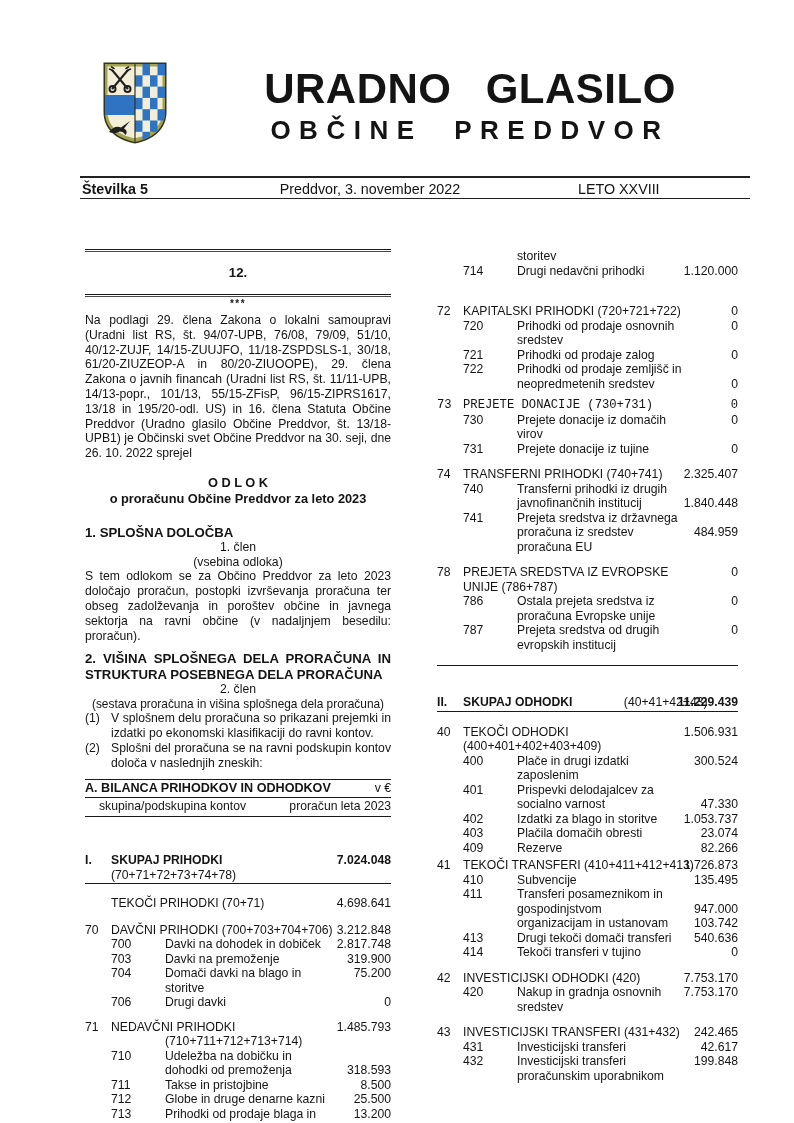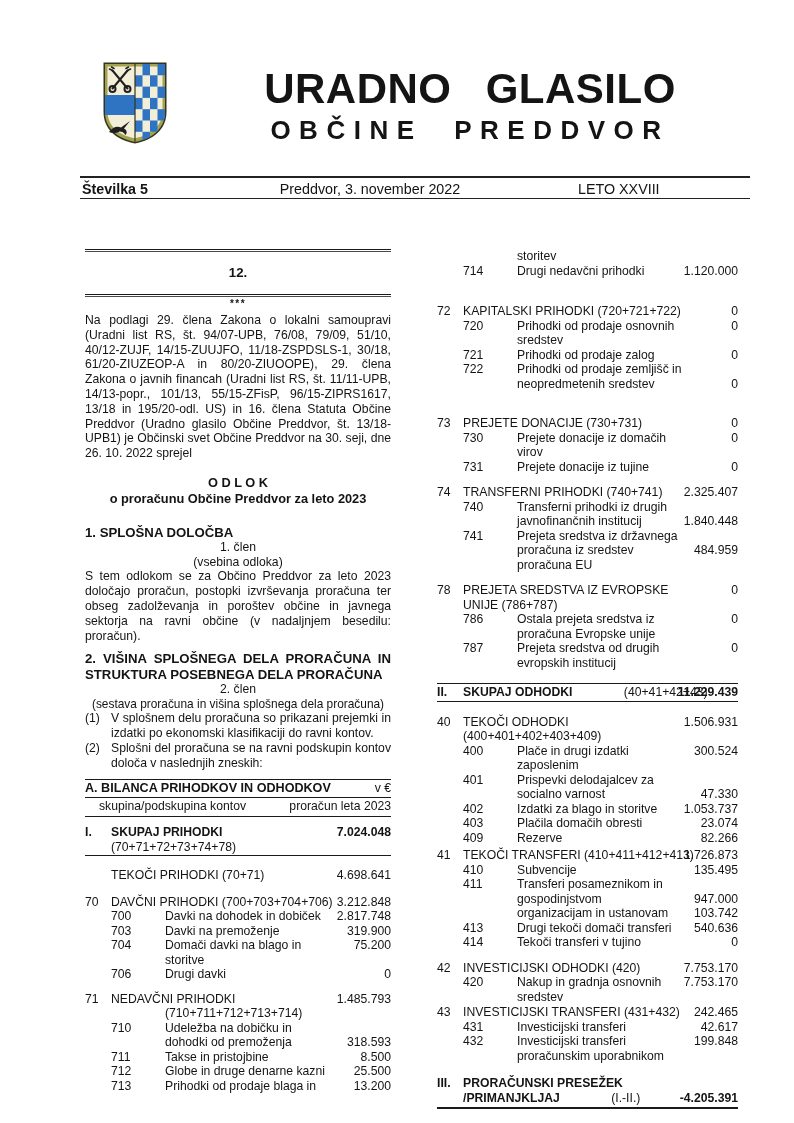--- a/index.html
+++ b/index.html
@@ -54,21 +54,21 @@
   .tbl-title-row .unit{flex:none;}
   .tbl-sub-row{display:flex;border-bottom:1px solid var(--rule);padding:1px 0 2px 14px;line-height:15px;}
   .tbl-sub-row .cg{flex:1;}
   .rows{margin-top:8px;}
   .trow{}
   .tline{display:flex;line-height:14.5px;white-space:nowrap;}
   .c-num{flex:none;width:26px;}
   .c-code{flex:none;width:54px;}
   .c-text{flex:1 1 auto;min-width:0;}
   .c-val{flex:none;margin-left:6px;}
-  .b{font-weight:bold;}
+  .b{font-weight:bold;margin-top:28px;}
   .c-tr{font-weight:normal;padding-left:48px;}
   .ra{border-top:1px solid var(--rule);padding-top:1px;}
   .rb{border-bottom:1px solid var(--rule);padding-bottom:1px;}
   .rb2{border-bottom:2px solid var(--rule);padding-bottom:2px;}
 </style>
 </head>
 <body>
 
 <div class="logo">
   <svg width="70" height="88" viewBox="0 0 70 88">
@@ -338,21 +338,21 @@
           <span class="c-text">Prihodki od prodaje zemljišč in</span>
           <span class="c-val"></span>
         </div>
         <div class="tline">
           <span class="c-num"></span>
           <span class="c-code"></span>
           <span class="c-text">neopredmetenih sredstev</span>
           <span class="c-val">0</span>
         </div>
       </div>
-      <div class="trow" style="margin-top: 25px;">
+      <div class="trow" style="margin-top: 7px; font-family: Liberation Mono, monospace;">
         <div class="tline">
           <span class="c-num">73</span>
           <span class="c-text">PREJETE DONACIJE (730+731)</span>
           <span class="c-val">0</span>
         </div>
       </div>
       <div class="trow">
         <div class="tline">
           <span class="c-num"></span>
           <span class="c-code">730</span>
@@ -593,21 +593,21 @@
           <span class="c-text">Nakup in gradnja osnovnih</span>
           <span class="c-val">7.753.170</span>
         </div>
         <div class="tline">
           <span class="c-num"></span>
           <span class="c-code"></span>
           <span class="c-text">sredstev</span>
           <span class="c-val"></span>
         </div>
       </div>
-      <div class="trow" style="margin-top: 1px;">
+      <div class="trow" style="margin-top: 11px;">
         <div class="tline">
           <span class="c-num">43</span>
           <span class="c-text">INVESTICIJSKI TRANSFERI (431+432)</span>
           <span class="c-val">242.465</span>
         </div>
       </div>
       <div class="trow">
         <div class="tline">
           <span class="c-num"></span>
           <span class="c-code">431</span>

